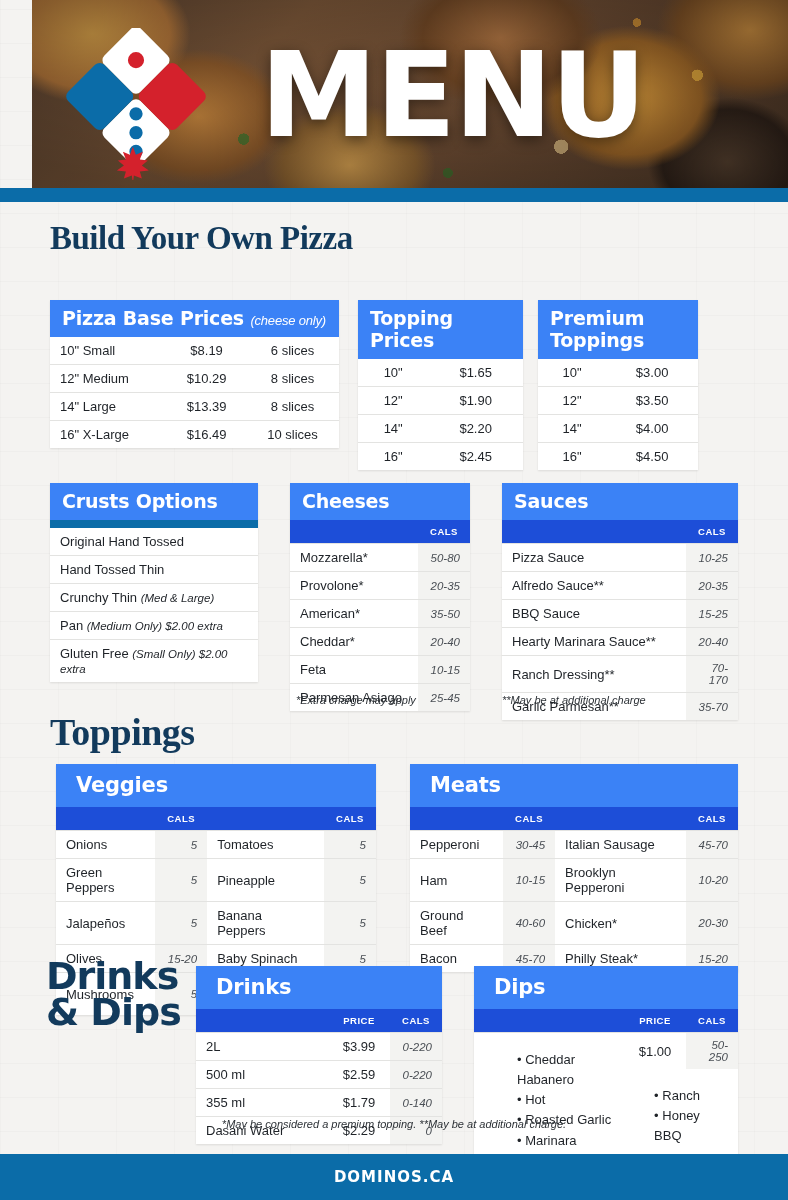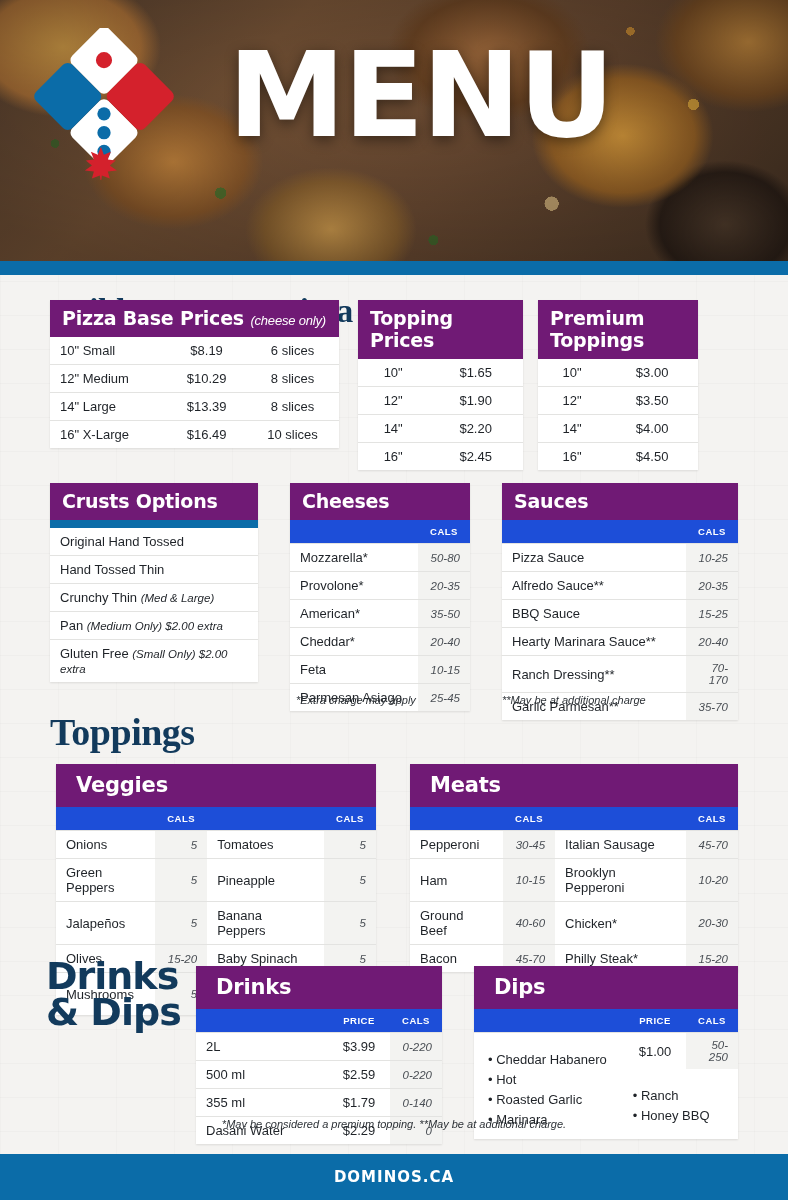--- a/index.html
+++ b/index.html
@@ -14,23 +14,24 @@
     width: 788px; height: 1200px;
     background:
       repeating-linear-gradient(0deg, rgba(0,0,0,0.018) 0px, rgba(0,0,0,0.018) 1px, transparent 1px, transparent 34px),
       repeating-linear-gradient(90deg, rgba(0,0,0,0.015) 0px, rgba(0,0,0,0.015) 1px, transparent 1px, transparent 58px),
       #f4f3f1;
   }
 
   
   .hero {
     position: relative;
-    height: 261px;
+    height: 188px;
     overflow: hidden;
     background: #2a1c14;
+    margin-left: 32px;
   }
   .hero-food {
     position: absolute; inset: 0;
     background:
       radial-gradient(ellipse 140px 100px at 8% 18%, #d8a14a 0%, #b3763a 55%, transparent 70%),
       radial-gradient(ellipse 120px 90px at 22% 62%, #c9883f 0%, #8d5a2b 60%, transparent 75%),
       radial-gradient(ellipse 110px 80px at 42% 88%, #cf9b4e 0%, #8a6130 60%, transparent 78%),
       radial-gradient(ellipse 130px 90px at 62% 20%, #a87040 0%, #6d4524 60%, transparent 78%),
       radial-gradient(ellipse 120px 95px at 79% 52%, #d99b3d 0%, #9a6427 60%, transparent 76%),
       radial-gradient(ellipse 100px 80px at 92% 86%, #55402f 0%, #2e2119 65%, transparent 80%),
@@ -80,21 +81,21 @@
     font-family: Liberation Serif, serif;
     font-weight: 800;
     color: #123a5c;
     letter-spacing: -.5px;
   }
   h2.byo { font-size: 33px; margin: 18px 0 14px 50px; }
   h2.toppings { font-size: 38px; margin: 14px 0 10px 50px; }
 
   .card { background: #ffffff; box-shadow: 0 1px 2px rgba(0,0,0,.10); }
   .card-head {
-    background: #701a75;
+    background: #3b82f6;
     color: #fff;
     font-family: "DejaVu Sans", sans-serif;
     font-weight: 800;
     font-size: 19px;
     padding: 7px 12px 8px 12px;
     letter-spacing: -.2px;
   }
   .card-head .sub {
     font-weight: 400;
     font-style: italic;
@@ -163,21 +164,21 @@
     line-height: .95;
     letter-spacing: -1px;
   }
   .dips-list {
     font-size: 13px;
     color: #1f2328;
     line-height: 1.55;
   }
   .dips-list li { list-style: none; }
   .dips-list li::before { content: "• "; }
-  .dips-cols { display: flex; gap: 26px; padding: 7px 12px 8px 14px; }
+  .dips-cols { display: flex; gap: 26px; padding: 7px 12px 16px 14px; margin-left: 29px; }
 </style>
 </head>
 <body>
 
 <div class="page">
 
   <div class="hero">
     <div class="hero-food"></div>
     <div class="hero-veg"></div>
     <div class="hero-vignette"></div>

